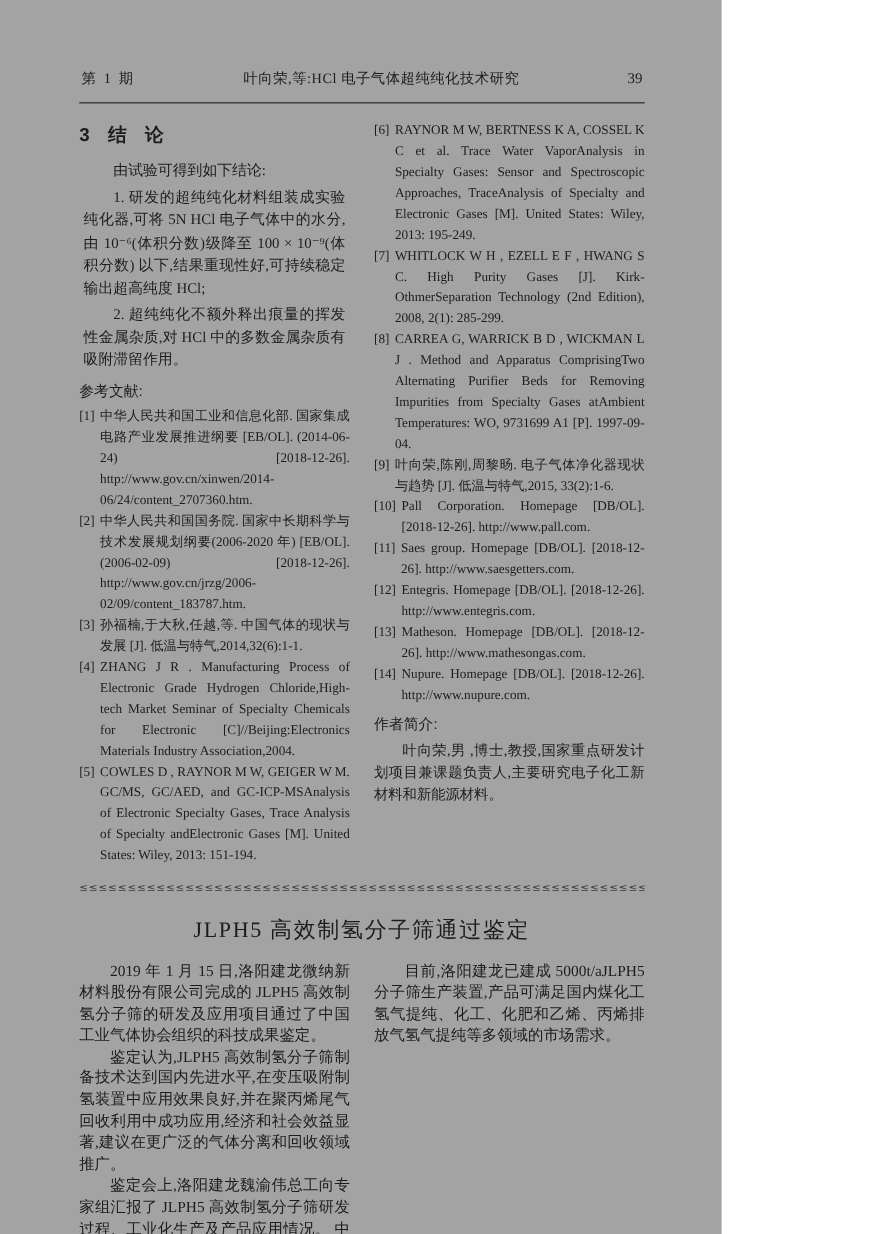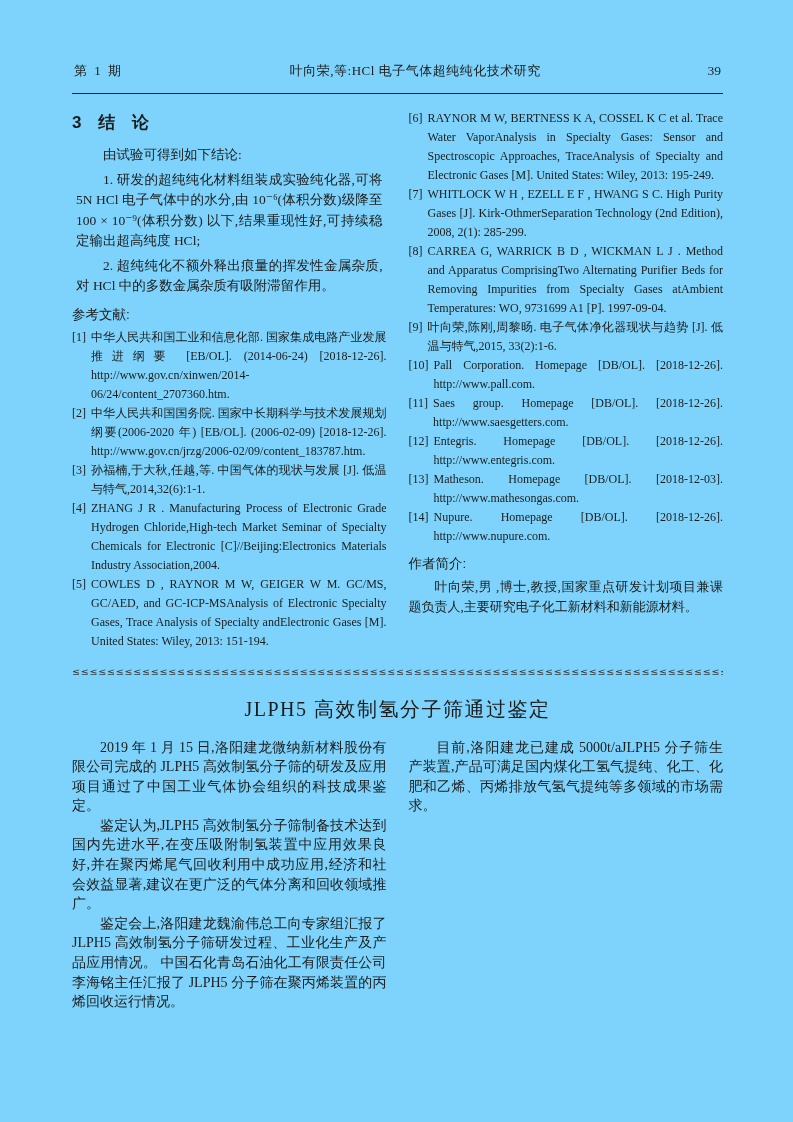--- a/index.html
+++ b/index.html
@@ -2,25 +2,25 @@
 <html><head>
 <meta charset="utf-8">
 <style>
   html, body {
     margin: 0;
     padding: 0;
     background: #ffffff;
   }
   .page {
     position: relative;
-    width: 793px;
+    width: 656px;
     height: 1122px;
     box-sizing: border-box;
     padding: 62px 70px 0 72px;
-    background: #7dd3fc;
+    background: #a3a3a3;
     color: #1c1c1c;
     font-family: "Liberation Serif", "DejaVu Serif", serif;
     overflow: hidden;
   }
   
   .header {
     display: flex;
     justify-content: space-between;
     align-items: baseline;
     font-size: 13px;
@@ -183,21 +183,21 @@
       <div class="ref">
         <span class="ref-label">[11]</span>
         <span class="ref-text">Saes group. Homepage [DB/OL]. [2018-12-26]. http://www.saesgetters.com.</span>
       </div>
       <div class="ref">
         <span class="ref-label">[12]</span>
         <span class="ref-text">Entegris. Homepage [DB/OL]. [2018-12-26]. http://www.entegris.com.</span>
       </div>
       <div class="ref">
         <span class="ref-label">[13]</span>
-        <span class="ref-text">Matheson. Homepage [DB/OL]. [2018-12-03]. http://www.mathesongas.com.</span>
+        <span class="ref-text">Matheson. Homepage [DB/OL]. [2018-12-26]. http://www.mathesongas.com.</span>
       </div>
       <div class="ref">
         <span class="ref-label">[14]</span>
         <span class="ref-text">Nupure. Homepage [DB/OL]. [2018-12-26]. http://www.nupure.com.</span>
       </div>
 
       <div class="bio-heading">作者简介:</div>
       <p class="bio-text">叶向荣,男 ,博士,教授,国家重点研发计划项目兼课题负责人,主要研究电子化工新材料和新能源材料。</p>
     </div>
   </div>

